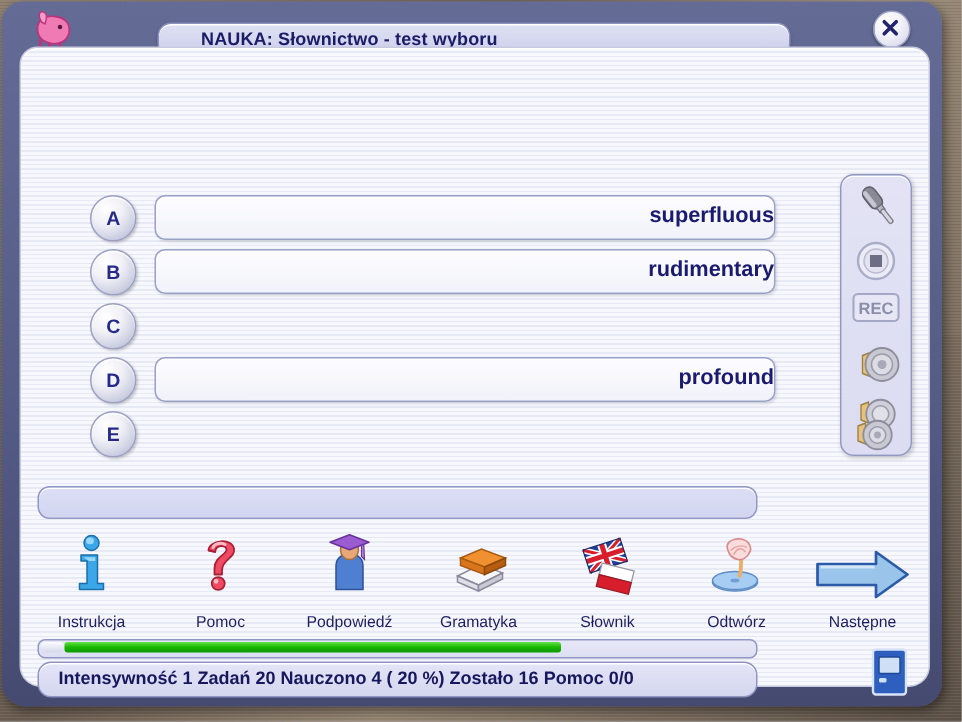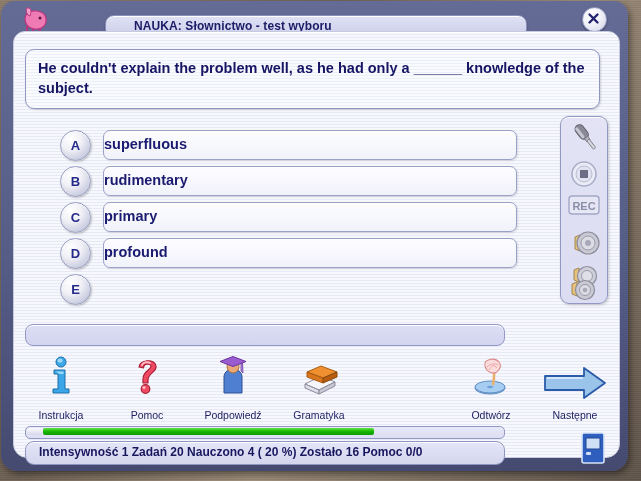--- a/index.html
+++ b/index.html
@@ -150,21 +150,21 @@
     left: 43px; top: 2px;
     width: 412px; height: 28px;
     background: linear-gradient(180deg, #fdfdff 0%, #f1f2fa 100%);
     border: 1px solid #9ba0c6;
     border-radius: 7px;
     box-shadow: inset 0 1px 0 #ffffff, 1px 1px 2px rgba(0,0,0,0.12);
     cursor: pointer;
   }
   .answer-field span {
     display: block;
-    text-align: left;
+    text-align: right;
     line-height: 27px;
     font-size: 14.5px;
     font-weight: bold;
     color: #1a1a70;
   }
 
   
   .audio-panel {
     position: absolute;
     left: 546px; top: 84px;
@@ -285,23 +285,20 @@
     </div>
 
     <div class="close-btn">
       <svg width="13" height="13" viewBox="0 0 13 13">
         <path d="M2.5 2.5 L10.5 10.5 M10.5 2.5 L2.5 10.5" stroke="#23246e" stroke-width="2.4" stroke-linecap="round"></path>
       </svg>
     </div>
 
     <div class="win-page">
 
-      <div class="question-box">
-        <p>He couldn't explain the problem well, as he had only a ______ knowledge of the subject.</p>
-      </div>
 
       <div class="answers">
 
         <div class="answer-row">
           <div class="letter-badge">
             <span>A</span>
           </div>
           <div class="answer-field">
             <span>superfluous</span>
           </div>
@@ -312,23 +309,20 @@
             <span>B</span>
           </div>
           <div class="answer-field">
             <span>rudimentary</span>
           </div>
         </div>
 
         <div class="answer-row">
           <div class="letter-badge">
             <span>C</span>
-          </div>
-          <div class="answer-field">
-            <span>primary</span>
           </div>
         </div>
 
         <div class="answer-row">
           <div class="letter-badge">
             <span>D</span>
           </div>
           <div class="answer-field">
             <span>profound</span>
           </div>
@@ -441,20 +435,39 @@
               <path d="M8 28 L8 32 L22 38 L22 34 Z" fill="#dfdfe8" stroke="#8a8a9c" stroke-width="1"></path>
               <path d="M22 34 L22 38 L38 30 L38 26 Z" fill="#c9c9d6" stroke="#8a8a9c" stroke-width="1"></path>
               <path d="M10 16 L24 10 L40 16 L26 22 Z" fill="#f09030" stroke="#a85c10" stroke-width="1"></path>
               <path d="M10 16 L10 21 L26 27 L26 22 Z" fill="#d9751d" stroke="#a85c10" stroke-width="1"></path>
               <path d="M26 22 L26 27 L40 21 L40 16 Z" fill="#b85c10" stroke="#8a4a0c" stroke-width="1"></path>
             </svg>
           </div>
           <span class="icon-label">Gramatyka</span>
         </div>
 
+        <div class="icon-item" style="left:348px;">
+          <div class="icon-art">
+            <svg width="44" height="42" viewBox="0 0 44 42" style="margin-top:2px;">
+              <g transform="rotate(-18 22 16)">
+                <path d="M8 6 L34 6 L34 22 L8 22 Z" fill="#21409a"></path>
+                <path d="M8 6 L34 22 M34 6 L8 22" stroke="#ffffff" stroke-width="4"></path>
+                <path d="M8 6 L34 22 M34 6 L8 22" stroke="#d81e2c" stroke-width="2"></path>
+                <path d="M21 6 L21 22 M8 14 L34 14" stroke="#ffffff" stroke-width="6"></path>
+                <path d="M21 6 L21 22 M8 14 L34 14" stroke="#d81e2c" stroke-width="3.4"></path>
+                <rect x="8" y="6" width="26" height="16" fill="none" stroke="#1a2a6a" stroke-width="0.8"></rect>
+              </g>
+              <g transform="rotate(14 24 30)">
+                <path d="M16 21 L38 21 L38 29 L16 29 Z" fill="#ffffff" stroke="#9a9aa8" stroke-width="0.9"></path>
+                <path d="M16 29 L38 29 L38 37 L16 37 Z" fill="#d81e2c" stroke="#9a1a26" stroke-width="0.9"></path>
+              </g>
+            </svg>
+          </div>
+          <span class="icon-label">Słownik</span>
+        </div>
 
         <div class="icon-item" style="left:434px;">
           <div class="icon-art">
             <svg width="44" height="42" viewBox="0 0 44 42" style="margin-top:2px;">
               <ellipse cx="21" cy="32" rx="15" ry="6" fill="#8fb9e8" stroke="#5d8cc2" stroke-width="1"></ellipse>
               <ellipse cx="21" cy="31" rx="15" ry="6" fill="#a8cdf2" stroke="#5d8cc2" stroke-width="1"></ellipse>
               <ellipse cx="21" cy="31" rx="3" ry="1.3" fill="#6f9fd4"></ellipse>
               <path d="M24 28 C26 22 24 18 26 14" stroke="#e8b06a" stroke-width="2.6" fill="none" stroke-linecap="round"></path>
               <path d="M16 10 C14 3 26 1 30 6 C34 11 28 18 23 17 C18 16 17 13 16 10 Z" fill="#fbdcdc" stroke="#d98a8a" stroke-width="1.1"></path>
               <path d="M18 11 C21 8 26 7 29 9 M20 14 C22 10 25 8 28 12" stroke="#e8a0a0" stroke-width="0.9" fill="none"></path>

